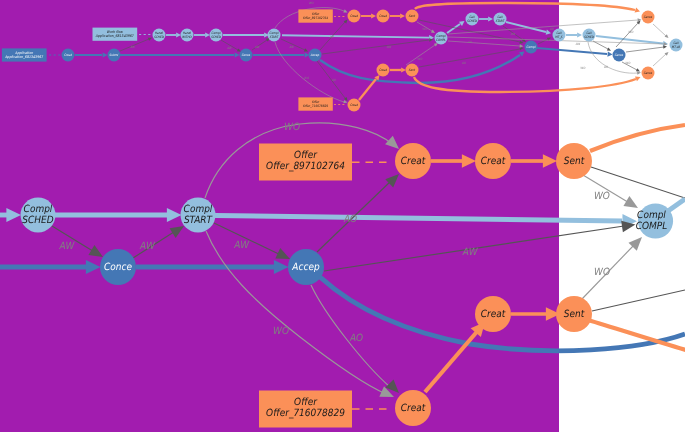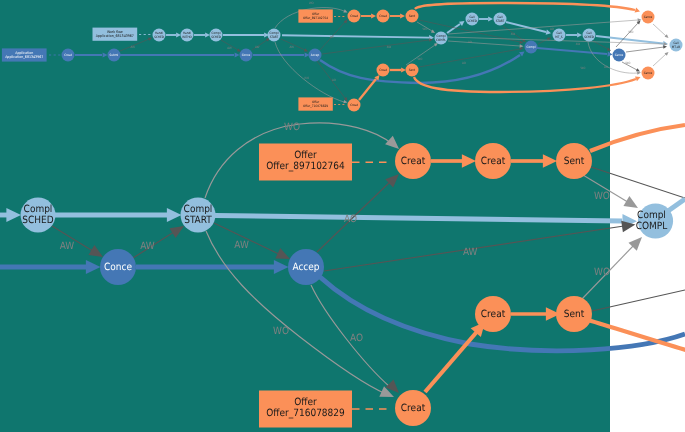--- a/index.html
+++ b/index.html
@@ -1,18 +1,18 @@
 <!DOCTYPE html>
 <html><head>
 <meta charset="utf-8">
 <style>
   html,body{margin:0;padding:0;background:#ffffff;}
   body{width:685px;height:432px;overflow:hidden;
        font-family:"DejaVu Sans",sans-serif;-webkit-font-smoothing:antialiased;}
-  #stage{position:relative;width:610px;height:432px;background:#0f766e;}
+  #stage{position:relative;width:559px;height:432px;background:#a21caf;font-style:italic;}
   svg#gfx{display:block;position:absolute;left:0;top:0;}
   svg#gfx{-webkit-font-smoothing:antialiased;}
   text{font-family:"DejaVu Sans",sans-serif;font-stretch:condensed;
        text-rendering:geometricPrecision;}
   #stage{will-change:transform;}
 </style>
 </head>
 <body>
 
 <div id="stage">

